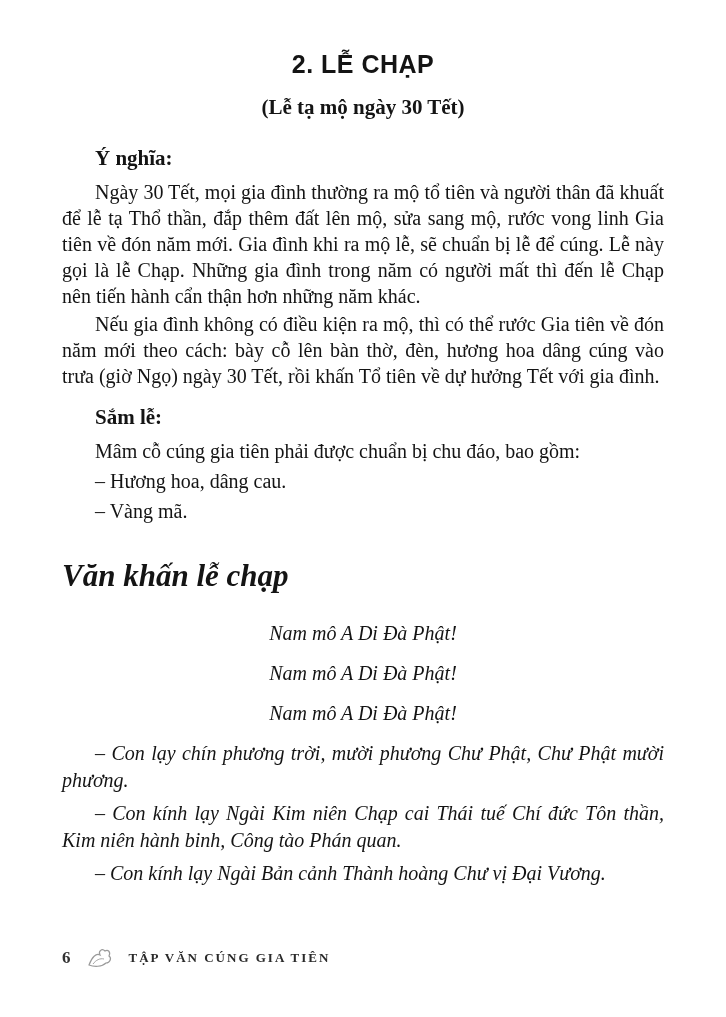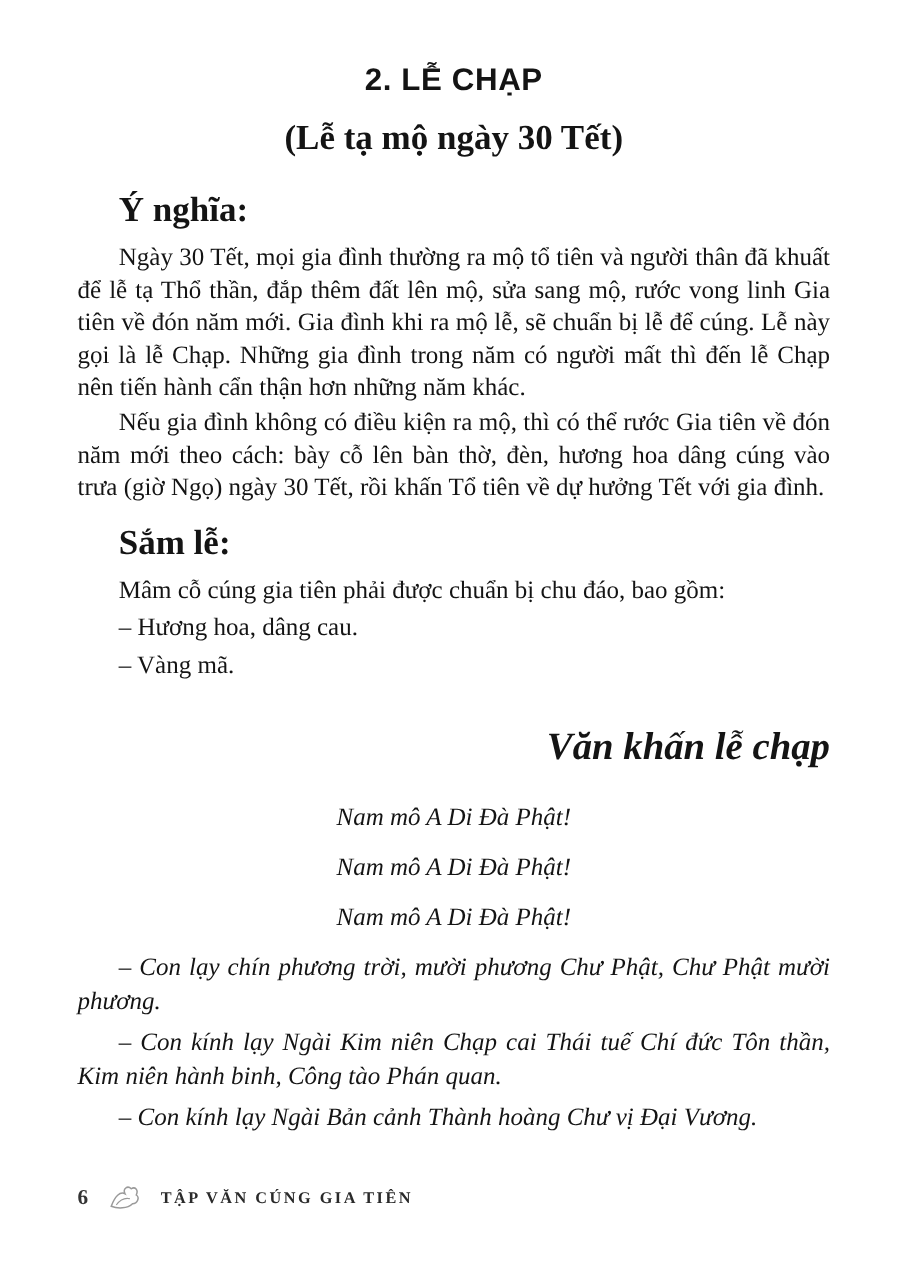--- a/index.html
+++ b/index.html
@@ -23,45 +23,45 @@
     text-align: center;
     font-family: "Liberation Sans", sans-serif;
     font-weight: bold;
     font-size: 25px;
     letter-spacing: 0.5px;
     margin: 0 0 16px 0;
   }
   .subtitle {
     text-align: center;
     font-weight: bold;
-    font-size: 28px;
+    font-size: 21px;
     margin: 0 0 26px 0;
   }
   .section-heading {
     font-weight: bold;
-    font-size: 28px;
+    font-size: 21px;
     margin: 16px 0 8px 0;
     text-indent: 33px;
   }
   p.body-par {
     font-size: 20px;
     line-height: 26px;
     text-align: justify;
     text-indent: 33px;
     margin: 0 0 2px 0;
   }
   p.list-item {
     font-size: 20px;
     line-height: 26px;
     text-align: justify;
     text-indent: 33px;
     margin: 4px 0;
   }
   .script-heading {
-    text-align: right;
+    text-align: left;
     font-style: italic;
     font-weight: bold;
     font-size: 31px;
     margin: 34px 0 26px 0;
   }
   p.invocation {
     text-align: center;
     font-style: italic;
     font-size: 20px;
     line-height: 26px;

